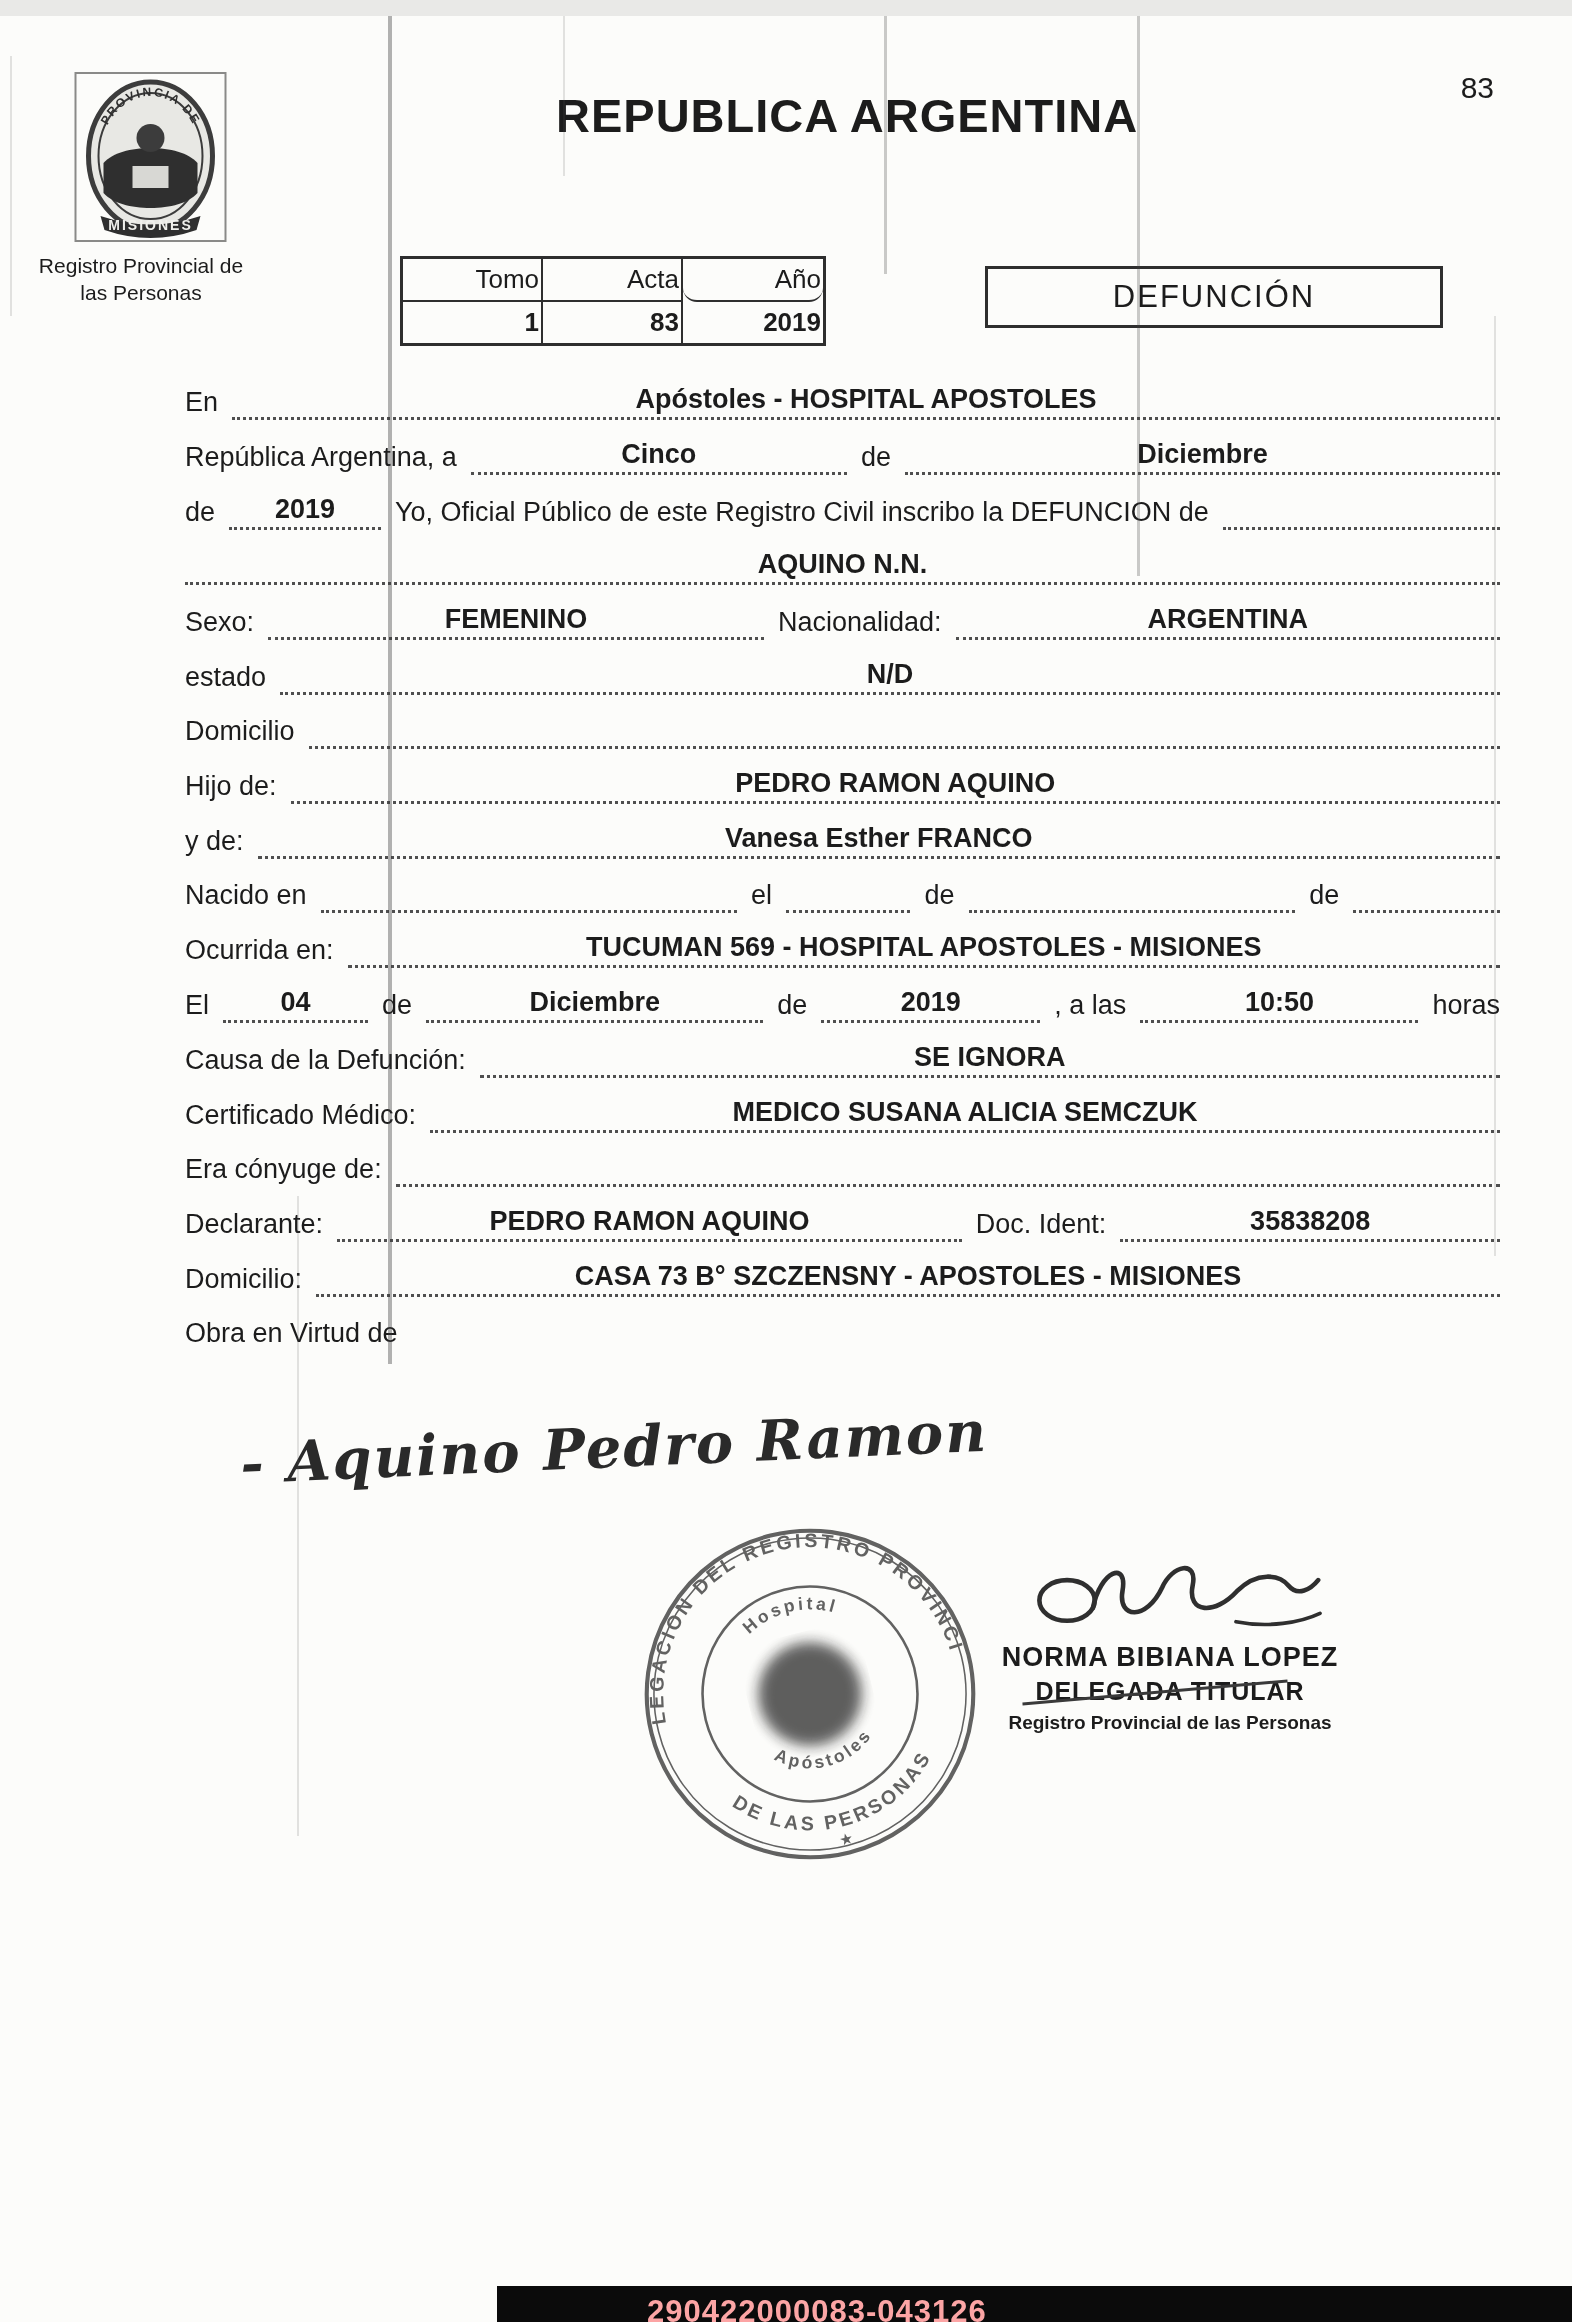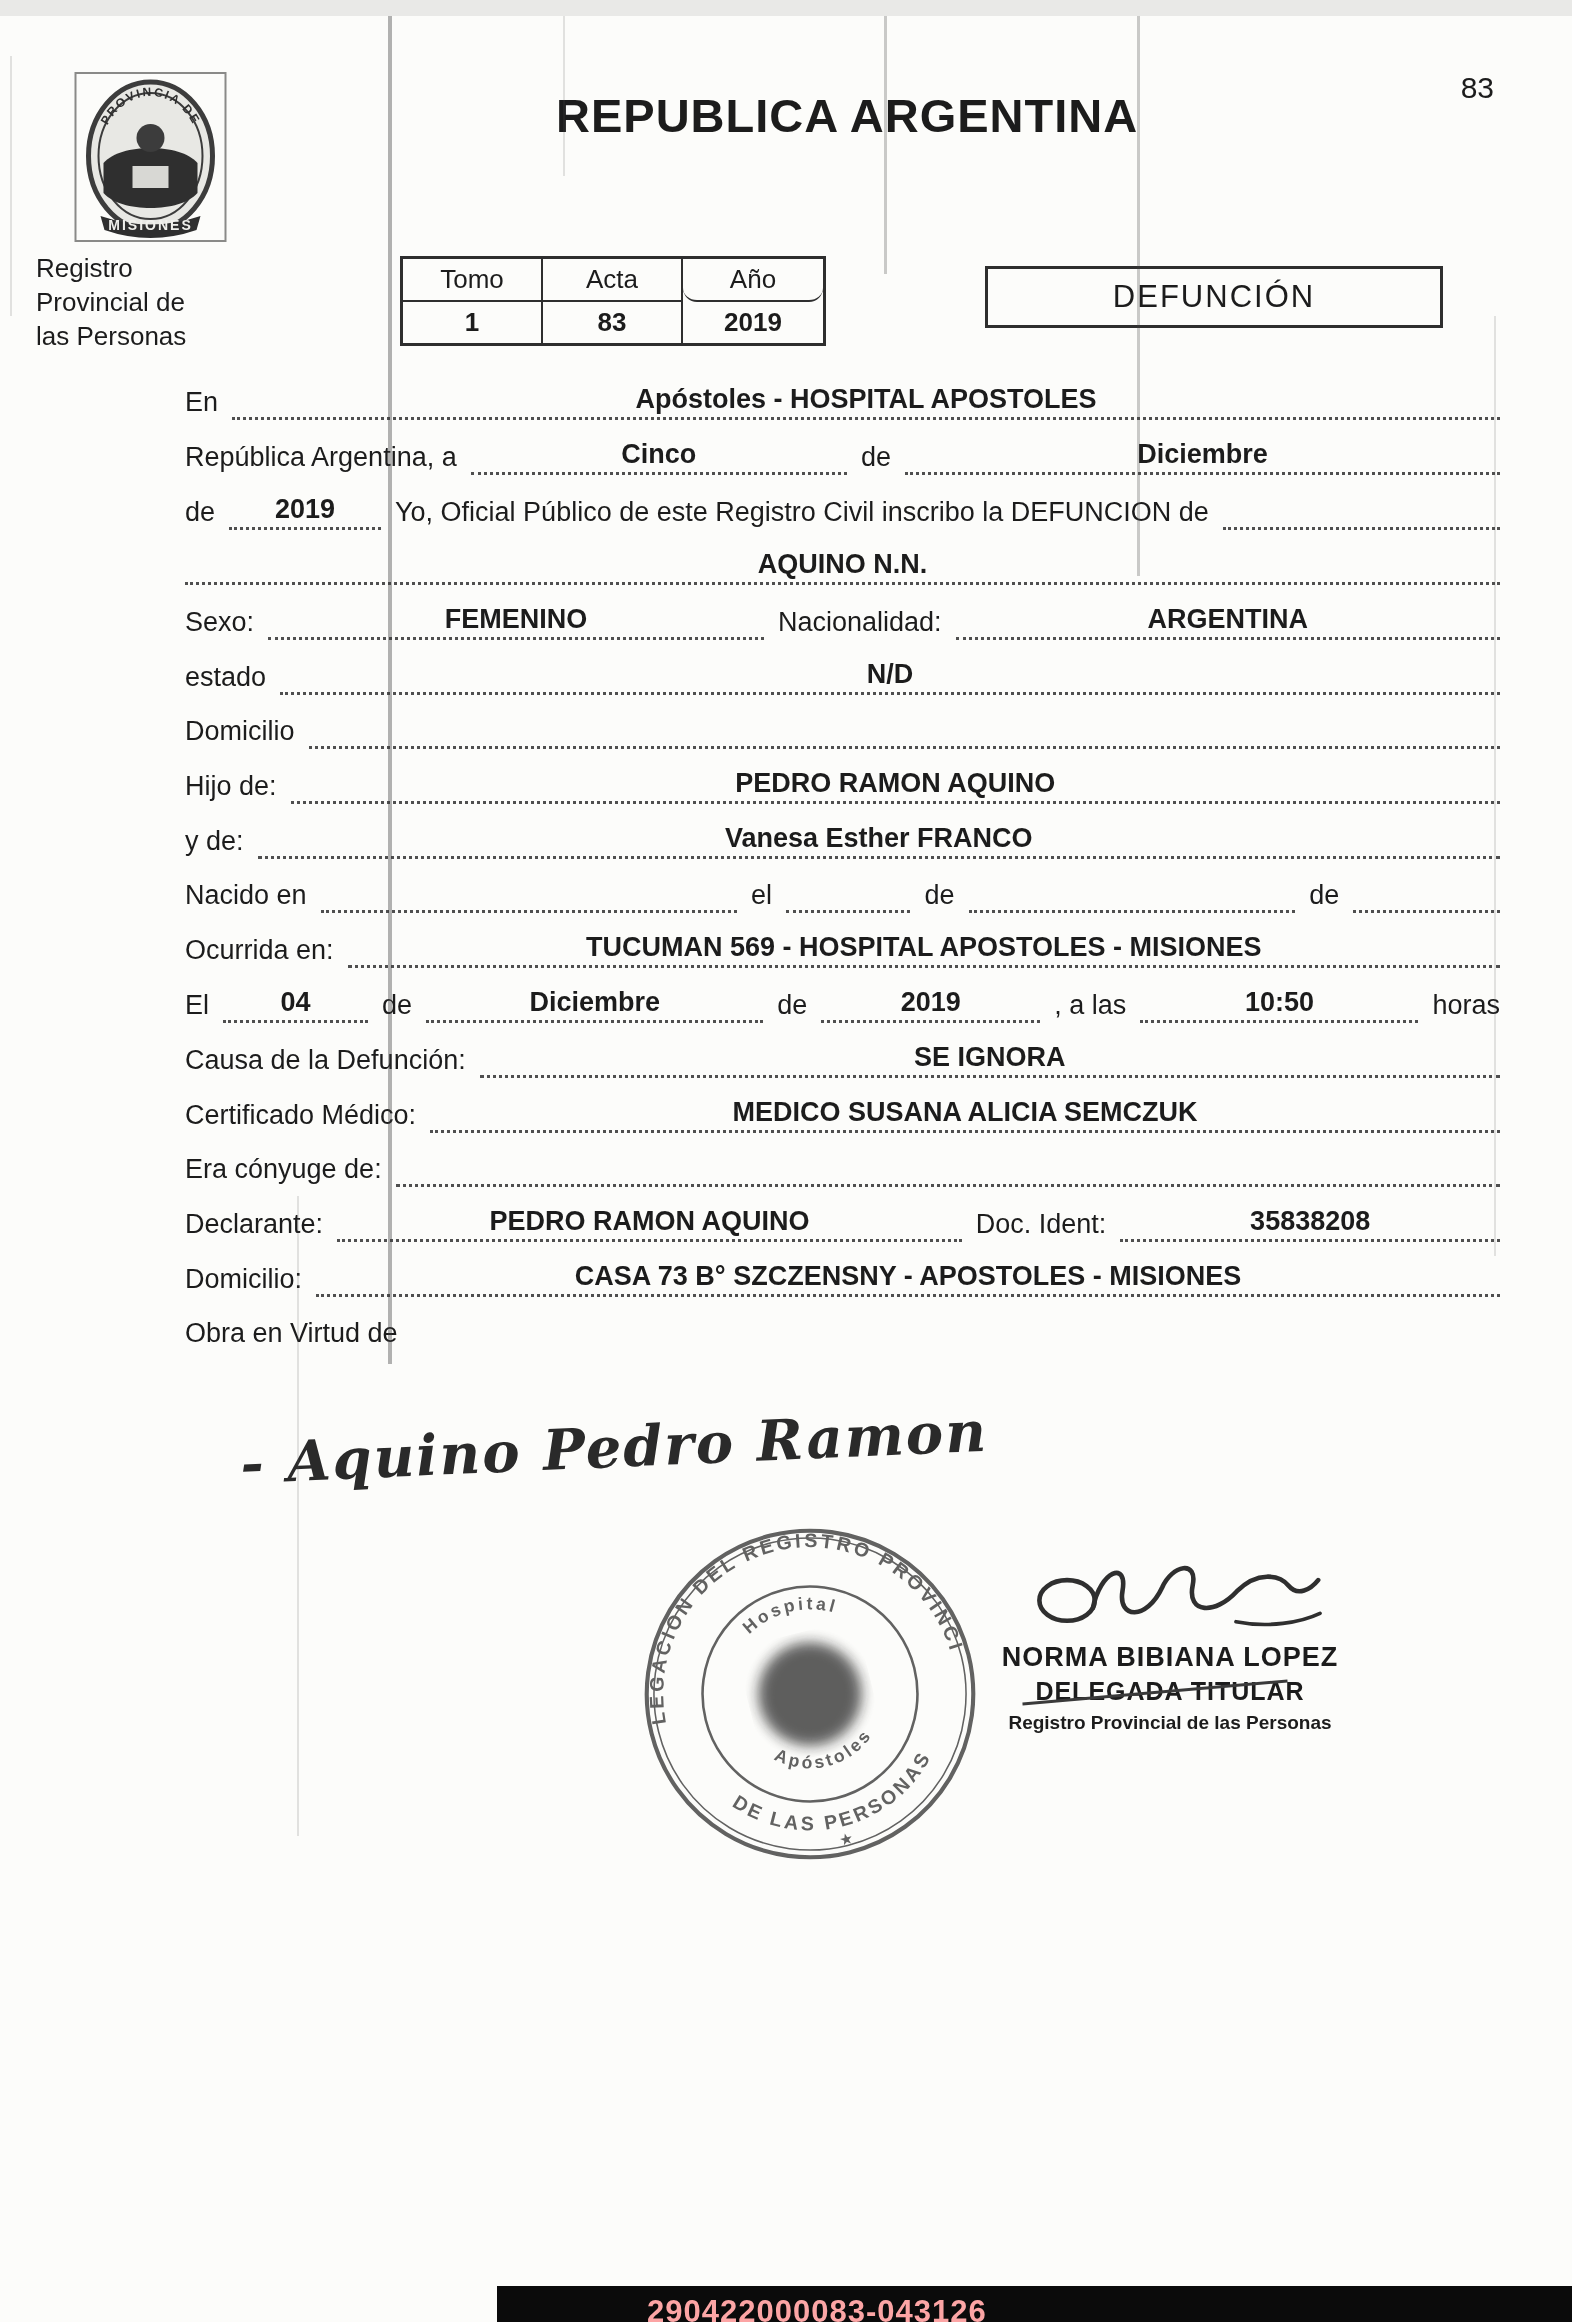--- a/index.html
+++ b/index.html
@@ -9,24 +9,24 @@
     font-family:"Liberation Sans",sans-serif;color:#1c1c1c;
   }
   
   .vline{position:absolute;width:3px;background:rgba(70,70,70,.28);z-index:6;}
   .vline.fold{width:4px;background:rgba(55,55,55,.38);}
   .vline.faint{background:rgba(90,90,90,.16);width:2px;}
   
   .page-number{position:absolute;top:55px;right:78px;font-size:30px;}
   .doc-title{position:absolute;left:556px;top:72px;font-size:47px;font-weight:bold;letter-spacing:1px;white-space:nowrap;}
   .seal-svg{position:absolute;left:68px;top:52px;width:165px;height:180px;}
-  .seal-caption{position:absolute;left:36px;top:236px;width:210px;text-align:left;font-size:26px;line-height:1.3;}
+  .seal-caption{position:absolute;left:36px;top:236px;width:210px;text-align:center;font-size:21px;line-height:1.3;}
   
   .acta{position:absolute;left:400px;top:240px;width:420px;border:3px solid #2e2e2e;display:grid;grid-template-columns:1fr 1fr 1fr;background:#fcfcfa;}
-  .acta .cell{border-right:2px solid #2e2e2e;border-bottom:2px solid #2e2e2e;text-align:center;padding:5px 2px;font-size:26px;}
+  .acta .cell{border-right:2px solid #2e2e2e;border-bottom:2px solid #2e2e2e;text-align:right;padding:5px 2px;font-size:26px;}
   .acta .cell.last-col{border-right:none;border-radius:14px;}
   .acta .cell.last-row{border-bottom:none;font-weight:bold;}
   
   .defuncion{position:absolute;left:985px;top:250px;width:452px;height:56px;border:3px solid #2e2e2e;display:flex;align-items:center;justify-content:center;font-size:31px;letter-spacing:2px;}
   
   .form{position:absolute;left:185px;top:368px;width:1315px;}
   .row{display:flex;align-items:flex-end;gap:14px;margin-bottom:19px;min-height:35px;font-size:27px;}
   .lbl{white-space:nowrap;padding-bottom:2px;}
   .fill{border-bottom:3px dotted #4f4f4f;flex:1;text-align:center;padding:0 6px 2px;min-width:40px;}
   .val{font-weight:bold;white-space:nowrap;}

